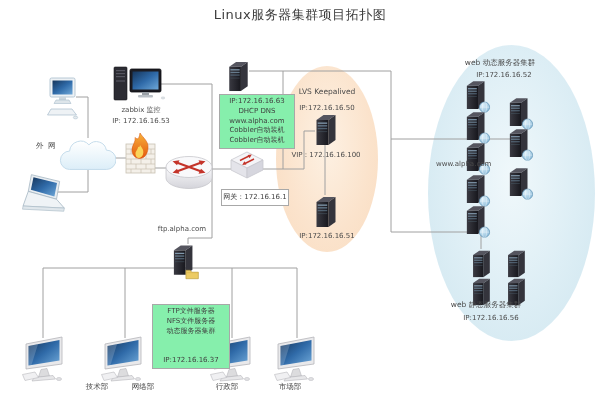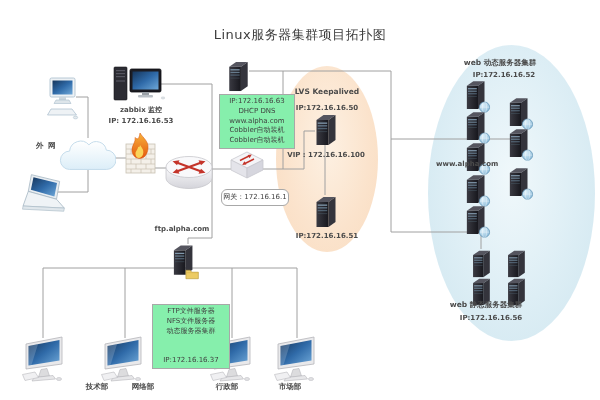--- a/index.html
+++ b/index.html
@@ -1,32 +1,32 @@
 <!DOCTYPE html>
 <html><head>
 <meta charset="utf-8">
 <style>
   html,body{margin:0;padding:0;background:#fff;}
   .canvas{position:relative;width:600px;height:400px;background:#ffffff;overflow:hidden;
           font-family:"DejaVu Sans","Liberation Sans",sans-serif;color:#444;}
-  .title{position:absolute;top:26px;left:0;width:100%;text-align:center;
+  .title{position:absolute;top:6px;left:0;width:100%;text-align:center;
          font-size:13px;color:#3d3d3d;letter-spacing:.5px;z-index:3;}
   .ellipse{position:absolute;border-radius:50%;z-index:0;}
   .ellipse.lvs{left:276px;top:66px;width:102px;height:186px;
        background:radial-gradient(ellipse at 50% 42%, #fdf1e3 0%, #fbe3cc 60%, #f9dcc0 100%);}
   .ellipse.web{left:428px;top:45px;width:167px;height:296px;
        background:radial-gradient(ellipse at 50% 45%, #f0f8fb 0%, #ddeef5 55%, #cfe6ef 100%);}
   svg.lines{position:absolute;left:0;top:0;z-index:1;}
   .icon{position:absolute;z-index:2;}
-  .lbl{position:absolute;font-size:7px;line-height:9px;color:#4a4a4a;white-space:nowrap;z-index:3;font-weight:bold;}
+  .lbl{position:absolute;font-size:7px;line-height:9px;color:#4a4a4a;white-space:nowrap;z-index:3;}
   .lbl.c{transform:translateX(-50%);}
   .lbl.big{font-size:7.5px;}
   .note{position:absolute;z-index:3;background:#86efac;border:1px solid #a8a8a8;
         font-size:7px;line-height:9.8px;color:#3f3f3f;text-align:center;padding:2px 1px;}
-  .note.gw{background:#ffffff;line-height:15px;padding:0;border-radius:6px;}
+  .note.gw{background:#ffffff;line-height:15px;padding:0;}
   .note .ip-line{margin-top:20px;}
 </style>
 </head>
 <body>
 
 <svg width="0" height="0" style="position:absolute" aria-hidden="true" xmlns="http://www.w3.org/2000/svg" xmlns:xlink="http://www.w3.org/1999/xlink">
   <defs>
     <linearGradient id="gScreen" x1="0" y1="0" x2="1" y2="1">
       <stop offset="0" stop-color="#16365c"></stop>
         <stop offset="0.5" stop-color="#2f6aa8"></stop>

